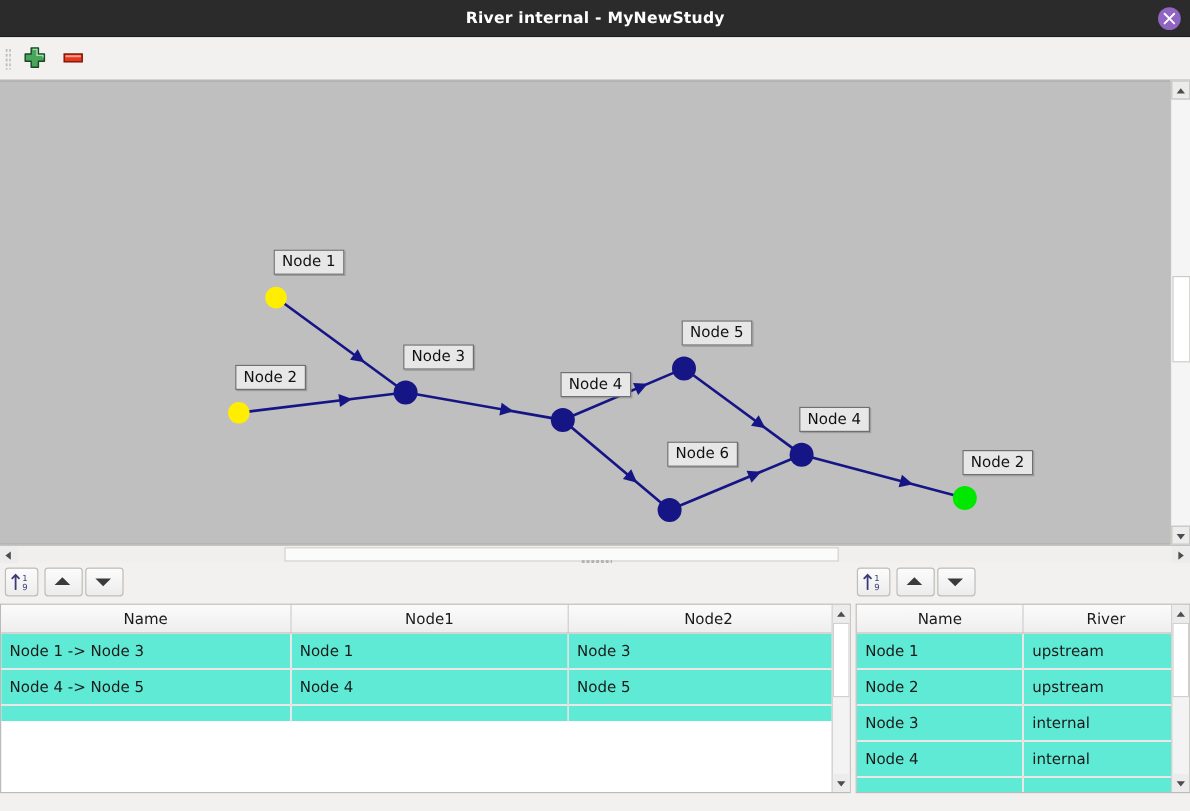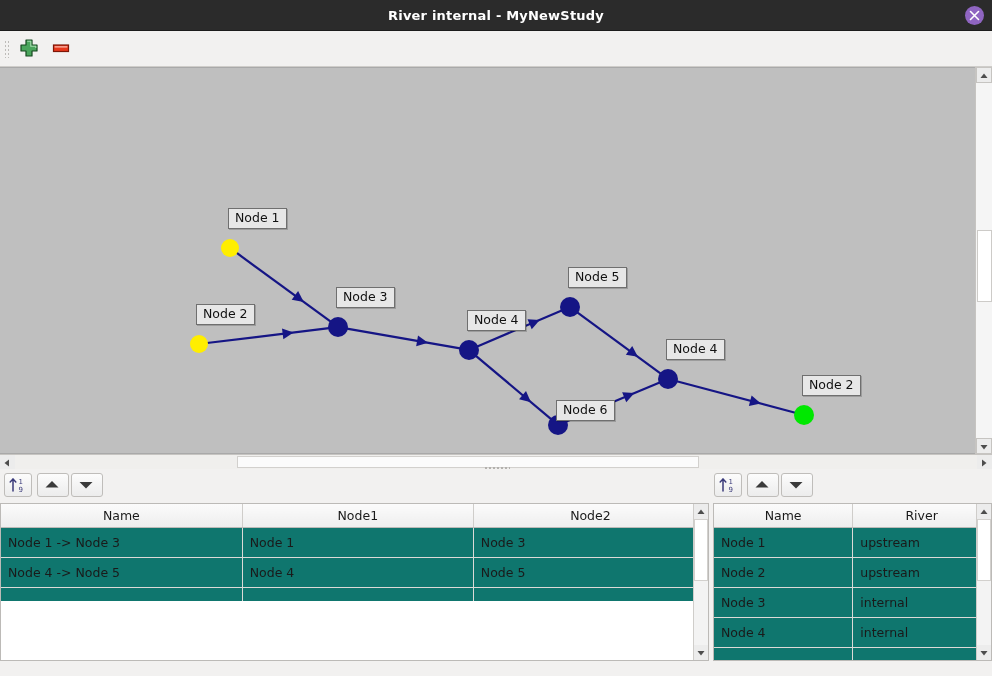--- a/index.html
+++ b/index.html
@@ -142,21 +142,21 @@
     border-right: 1px solid #cfcdca;
     border-bottom: 1px solid #bcbab7;
     font-weight: normal; font-size: 12.5px;
     text-align: center; color: #1a1a1a; margin-top: 48px;
   }
   table.grid td {
     height: 30px;
     border-right: 1px solid #dcdad7;
     border-bottom: 1px solid #dcdad7;
     padding: 0 7px;
-    background: #0f766e;
+    background: #5eead4;
     white-space: nowrap; overflow: hidden;
   }
   table.grid tr.filler td { height: 14px; border-bottom: none; }
   .grid-vscroll {
     position: absolute; top: 0; right: 0; width: 15px; bottom: 0;
     background: #f3f3f3; border-left: 1px solid #cfcdca;
   }
   .grid-vscroll .ga {
     position: absolute; left: 0; width: 14px; height: 15px; background:#ececec; cursor:pointer;
   }
@@ -233,21 +233,21 @@
         <circle cx="804" cy="347" r="10" fill="#00e800"></circle>
       </g>
   </svg>
 
   <div id="node-labels">
       <div class="node-label" style="left: 228px; top: 140px;">Node 1</div>
       <div class="node-label" style="left: 196px; top: 236px;">Node 2</div>
       <div class="node-label" style="left: 336px; top: 219px;">Node 3</div>
       <div class="node-label" style="left: 467px; top: 242px;">Node 4</div>
       <div class="node-label" style="left: 568px; top: 199px;">Node 5</div>
-      <div class="node-label" style="left: 556px; top: 332px;">Node 6</div>
+      <div class="node-label" style="left: 556px; top: 300px;">Node 6</div>
       <div class="node-label" style="left: 666px; top: 271px;">Node 4</div>
       <div class="node-label" style="left: 802px; top: 307px;">Node 2</div>
     </div>
 
 </div>
 
 <div class="vscroll">
   <div class="track-bg"></div>
   <div class="arrow-up">
     <svg width="14" height="14" viewBox="0 0 14 14">

